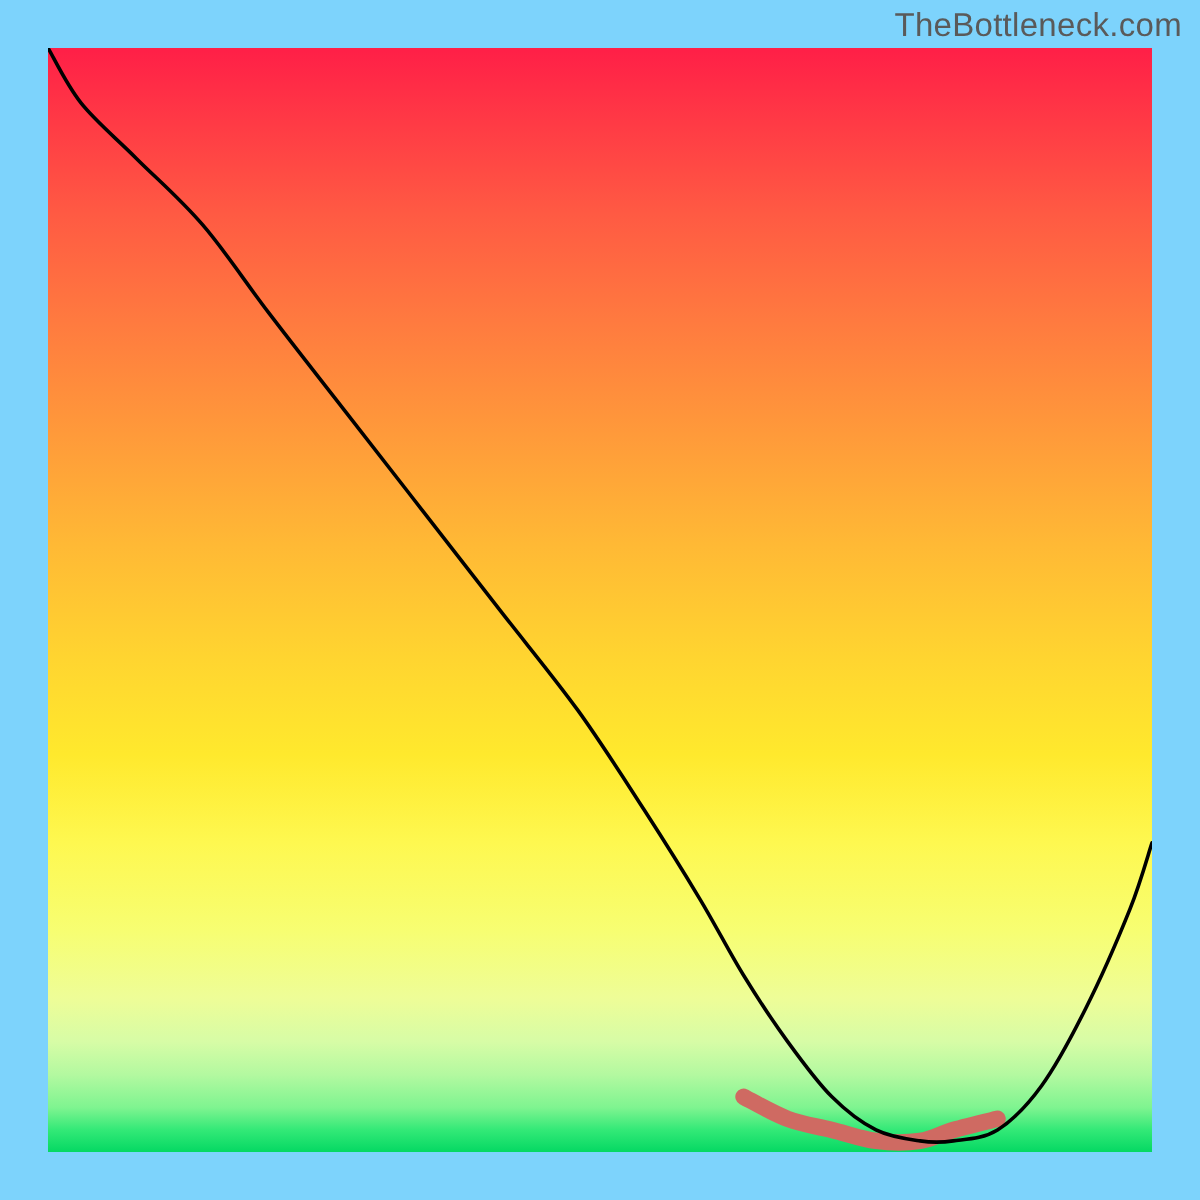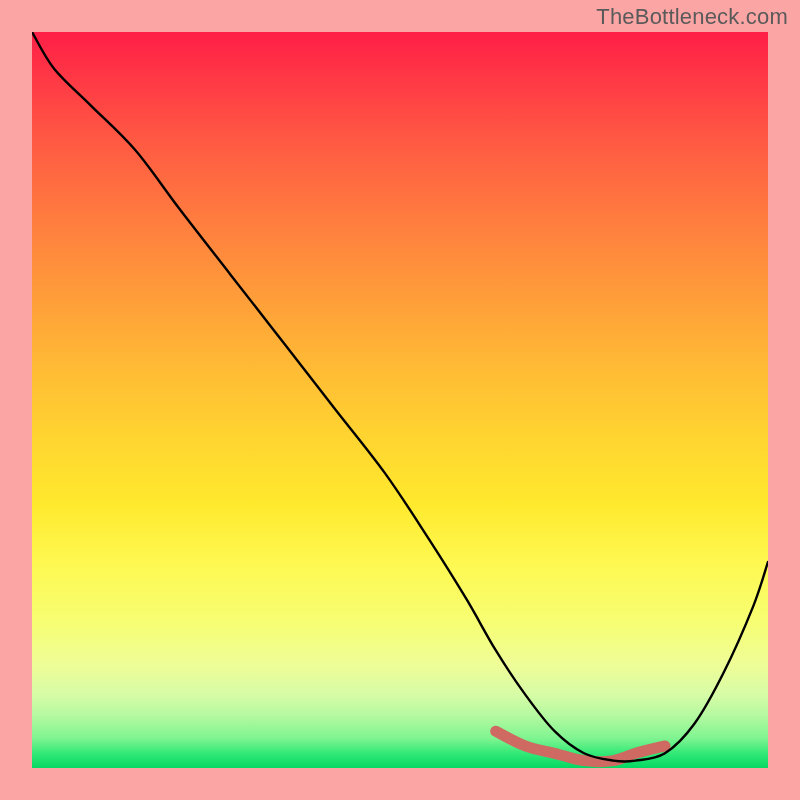--- a/index.html
+++ b/index.html
@@ -1,17 +1,17 @@
 <!DOCTYPE html>
 <html><head>
 <meta charset="utf-8">
 <style>
   * { margin: 0; padding: 0; box-sizing: border-box; }
   html, body { width: 800px; height: 800px; background: #000; overflow: hidden; font-family: Arial, Helvetica, sans-serif; }
-  .frame { position: relative; width: 800px; height: 800px; background: #fca5a5; }
+  .frame { position: relative; width: 800px; height: 800px; background: #7dd3fc; }
   .watermark { position: absolute; top: 4px; right: 12px; color: #5a5a5a; font-size: 22px; font-weight: 500; letter-spacing: 0.2px; }
   .plot { position: absolute; left: 32px; top: 32px; width: 736px; height: 736px; }
   .grad { width: 100%; height: 100%;
     background: linear-gradient(to bottom,
       #ff1f47 0%,
       #ff3b45 7%,
       #ff5a43 15%,
       #ff7b3f 25%,
       #ff9a3a 35%,
       #ffb935 45%,

